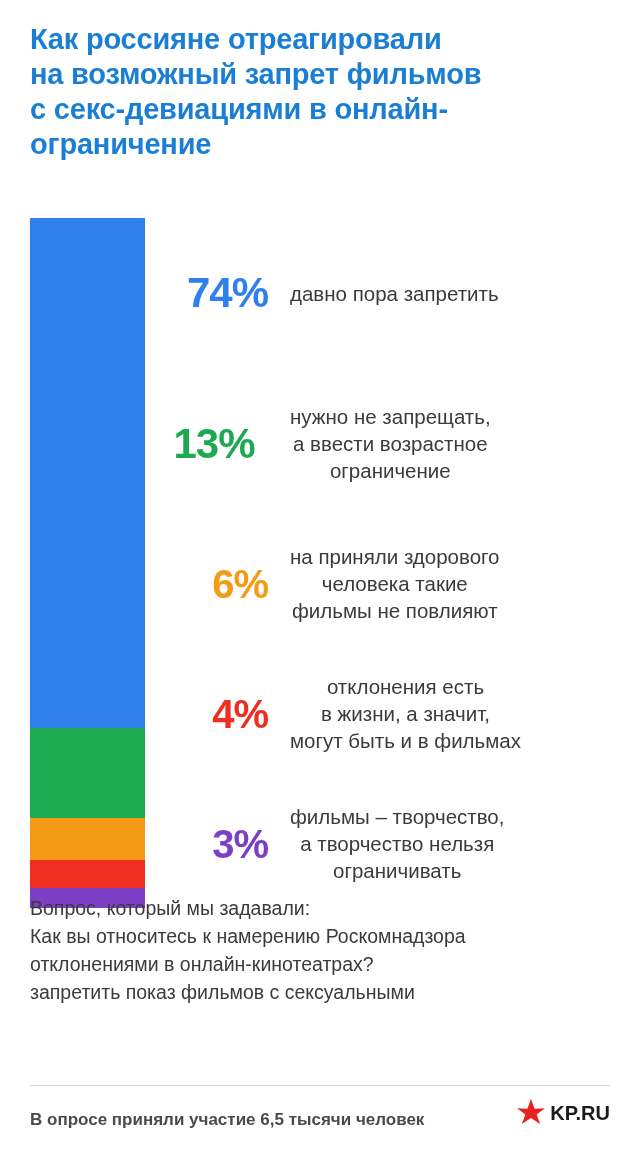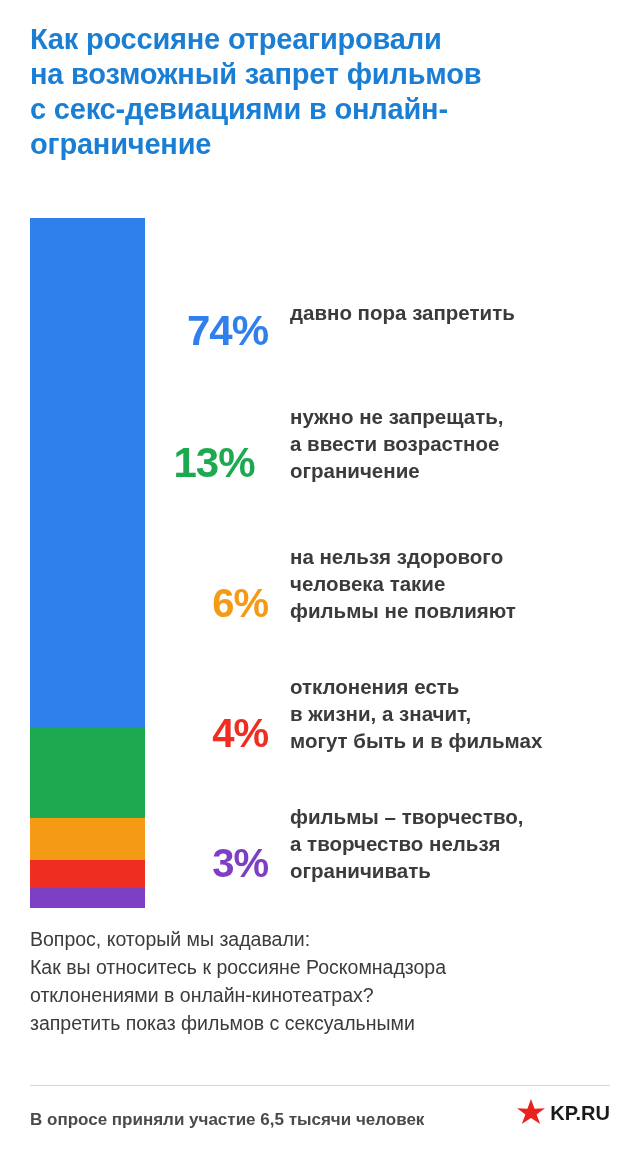--- a/index.html
+++ b/index.html
@@ -73,36 +73,36 @@
   .pct {
     width: 130px;
     text-align: right;
     padding-right: 22px;
     box-sizing: border-box;
     font-size: 42px;
     font-weight: bold;
     line-height: 1;
     letter-spacing: -1px;
     flex: none;
-    margin-top: 38px;
   }
   .pct.small { font-size: 40px; }
   .label {
     font-size: 20.5px;
     line-height: 27px;
-    font-weight: bold;
+    font-weight: normal;
     color: #3b3b3b;
+    text-align: center;
   }
   .label .l { display: block; }
 
   
   .question {
     position: absolute;
     left: 30px;
-    top: 925px;
+    top: 894px;
     width: 580px;
     font-size: 19.5px;
     line-height: 28px;
     color: #3b3b3b;
   }
   .question .l { display: block; }
 
   .divider {
     position: absolute;
     left: 30px;
@@ -180,21 +180,21 @@
         <div class="label">
           <span class="l">нужно не запрещать,</span>
           <span class="l">а ввести возрастное</span>
           <span class="l">ограничение</span>
         </div>
       </div>
 
       <div class="row" style="top:325px;">
         <div class="pct small" style="color:#f59a14;">6%</div>
         <div class="label">
-          <span class="l">на нельзя здорового</span>
+          <span class="l">на приняли здорового</span>
           <span class="l">человека такие</span>
           <span class="l">фильмы не повлияют</span>
         </div>
       </div>
 
       <div class="row" style="top:455px;">
         <div class="pct small" style="color:#ef2d20;">4%</div>
         <div class="label">
           <span class="l">отклонения есть</span>
           <span class="l">в жизни, а значит,</span>
@@ -209,21 +209,21 @@
           <span class="l">а творчество нельзя</span>
           <span class="l">ограничивать</span>
         </div>
       </div>
 
     </div>
   </div>
 
   <div class="question">
     <span class="l">Вопрос, который мы задавали:</span>
-    <span class="l">Как вы относитесь к россияне Роскомнадзора</span>
+    <span class="l">Как вы относитесь к намерению Роскомнадзора</span>
     <span class="l">отклонениями в онлайн-кинотеатрах?</span>
     <span class="l">запретить показ фильмов с сексуальными</span>
   </div>
 
   <div class="divider"></div>
 
   <div class="footer-note">В опросе приняли участие 6,5 тысячи человек</div>
 
   <div class="logo">
     <span class="logo-star">

